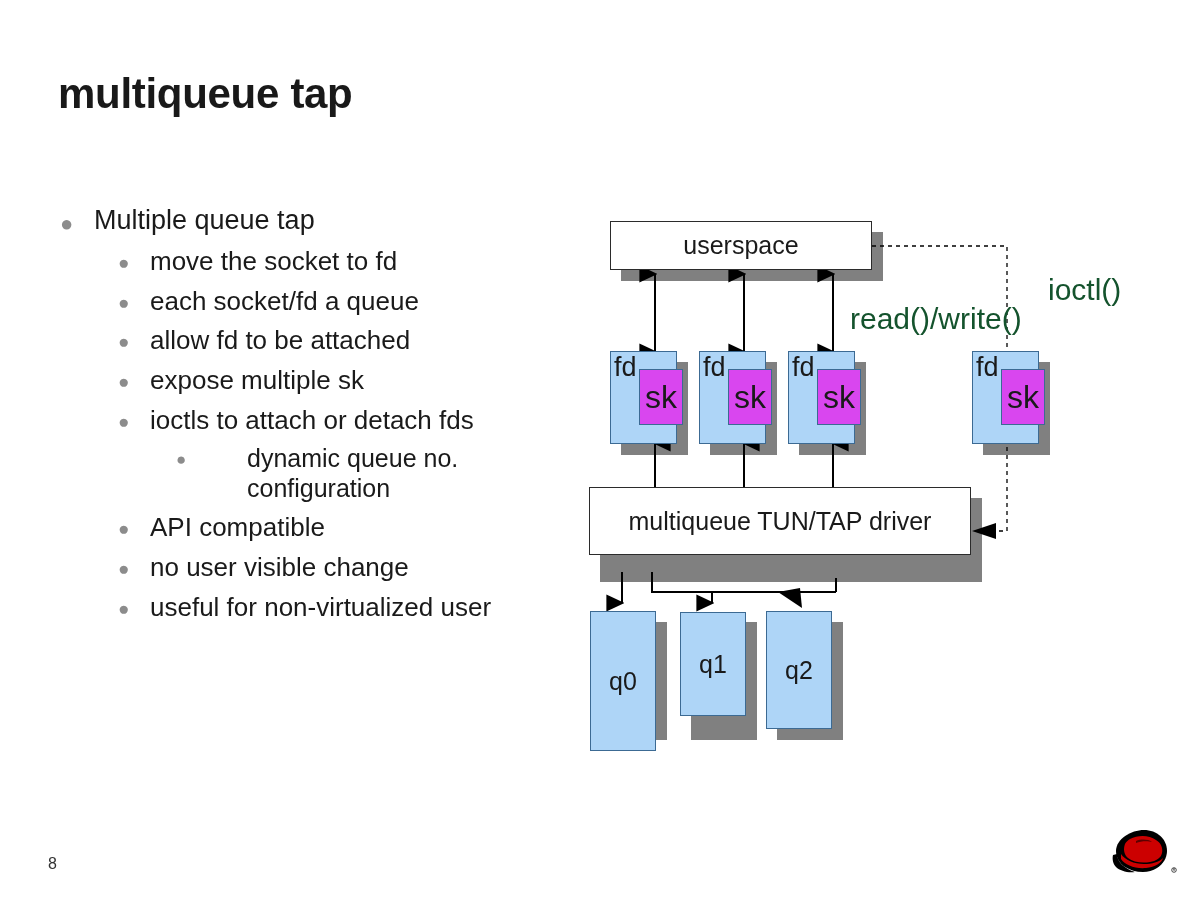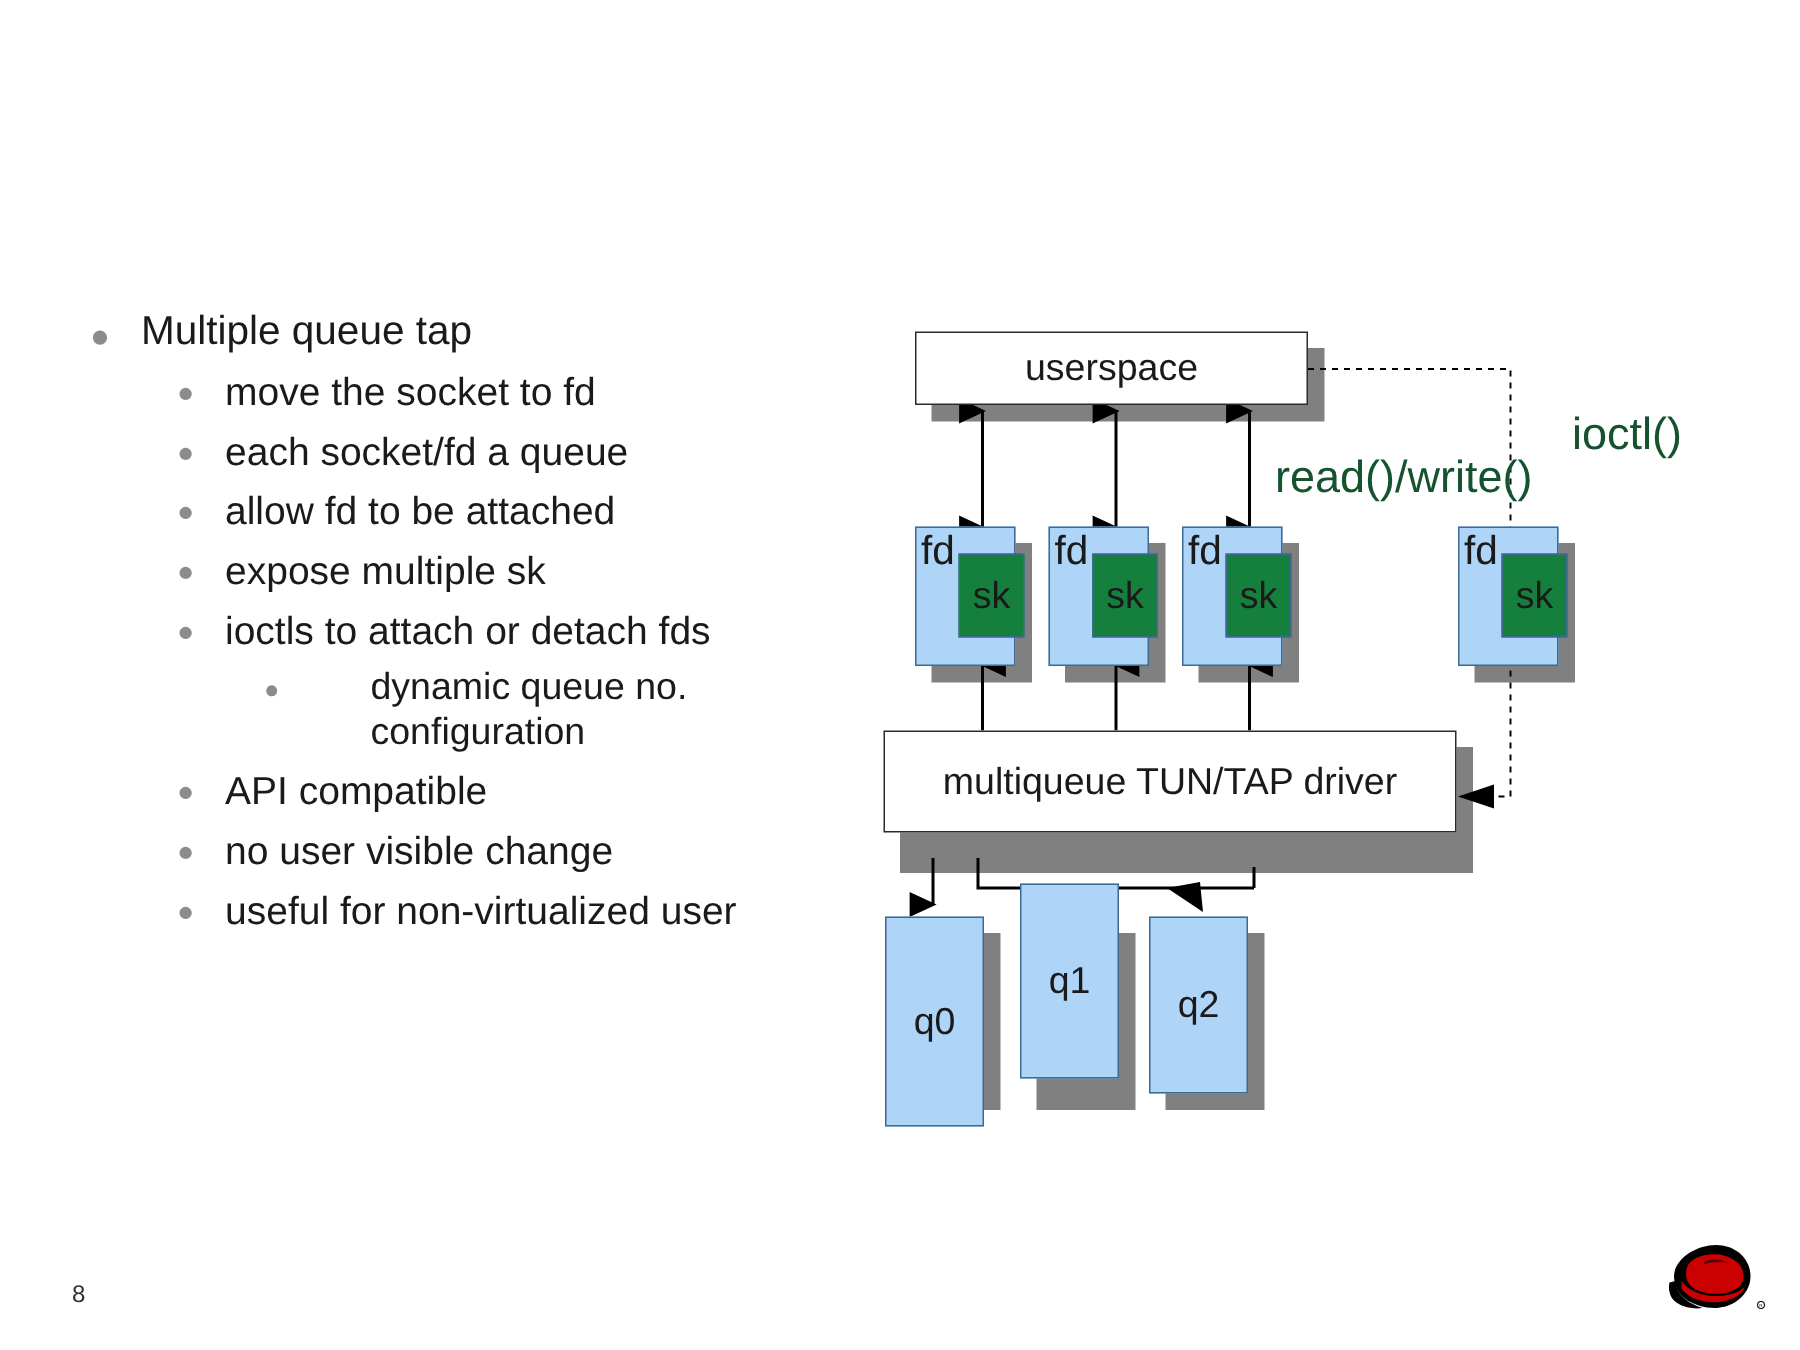--- a/index.html
+++ b/index.html
@@ -97,26 +97,26 @@
     position: absolute;
     left: 3px;
     top: 1px;
     font-size: 27px;
     color: #1a1a1a;
     line-height: 1.05;
   }
   .sk-box {
     position: absolute;
     box-sizing: border-box;
-    background: #15803d;
+    background: #d946ef;
     border: 1px solid #3c6a93;
     display: flex;
     align-items: center;
     justify-content: center;
-    font-size: 25px;
+    font-size: 32px;
     color: #1a1a1a;
   }
   .q-label {
     font-size: 25px;
     color: #1a1a1a;
   }
   .edge-label {
     position: absolute;
     font-size: 30px;
     color: #14532d;
@@ -145,20 +145,21 @@
     top: 828px;
     width: 72px;
     height: 52px;
   }
 </style>
 </head>
 <body>
 
 <div id="slide">
 
+  <div id="slide-title">multiqueue tap</div>
 
   <div id="bullets">
 
     <div class="bullet-row lvl1">
       <span class="bullet-dot">●</span>
       <span class="bullet-text">Multiple queue tap</span>
     </div>
 
     <div class="bullet-row lvl2">
       <span class="bullet-dot">●</span>
@@ -291,21 +292,21 @@
     <div class="edge-label" style="left:850px; top:302px;">read()/write()</div>
     <div class="edge-label" style="left:1008px; top:273px;margin-left:40px;">ioctl()</div>
 
     <div class="box box-white" style="left:589px; top:487px; width:382px; height:68px;">
       <span>multiqueue TUN/TAP driver</span>
     </div>
 
     <div class="box box-blue" style="left:590px; top:611px; width:66px; height:140px;">
       <span class="q-label">q0</span>
     </div>
-    <div class="box box-blue" style="left:680px; top:589px; width:66px; height:130px;">
+    <div class="box box-blue" style="left:680px; top:612px; width:66px; height:104px;">
       <span class="q-label">q1</span>
     </div>
     <div class="box box-blue" style="left:766px; top:611px; width:66px; height:118px;">
       <span class="q-label">q2</span>
     </div>
 
   </div>
 
   <div id="page-number">8</div>
 

